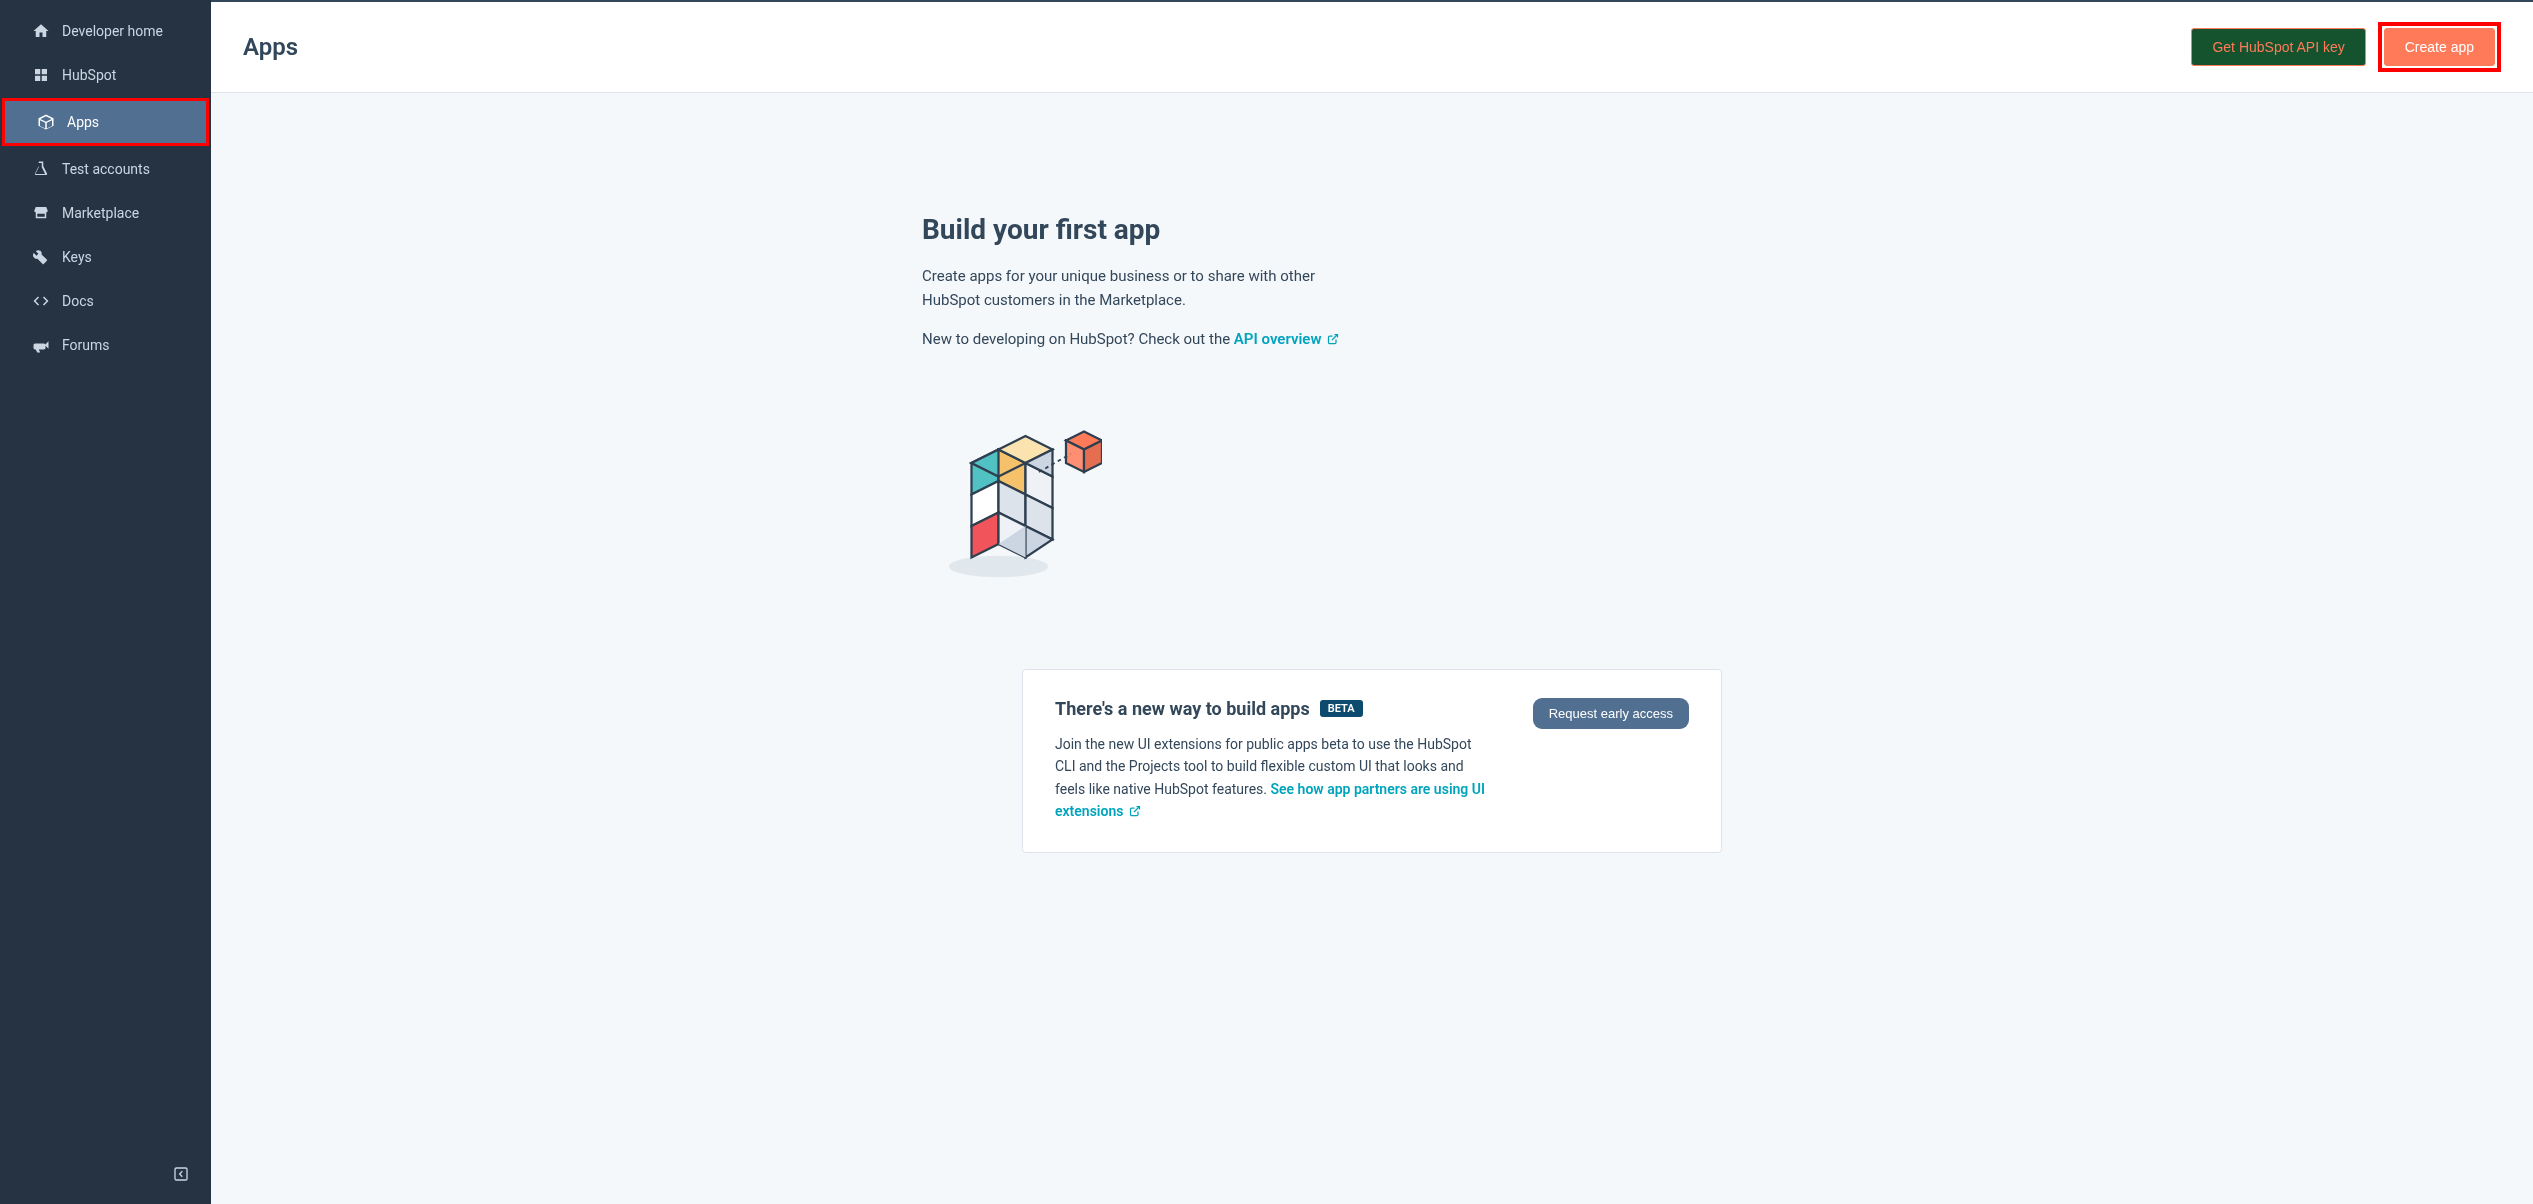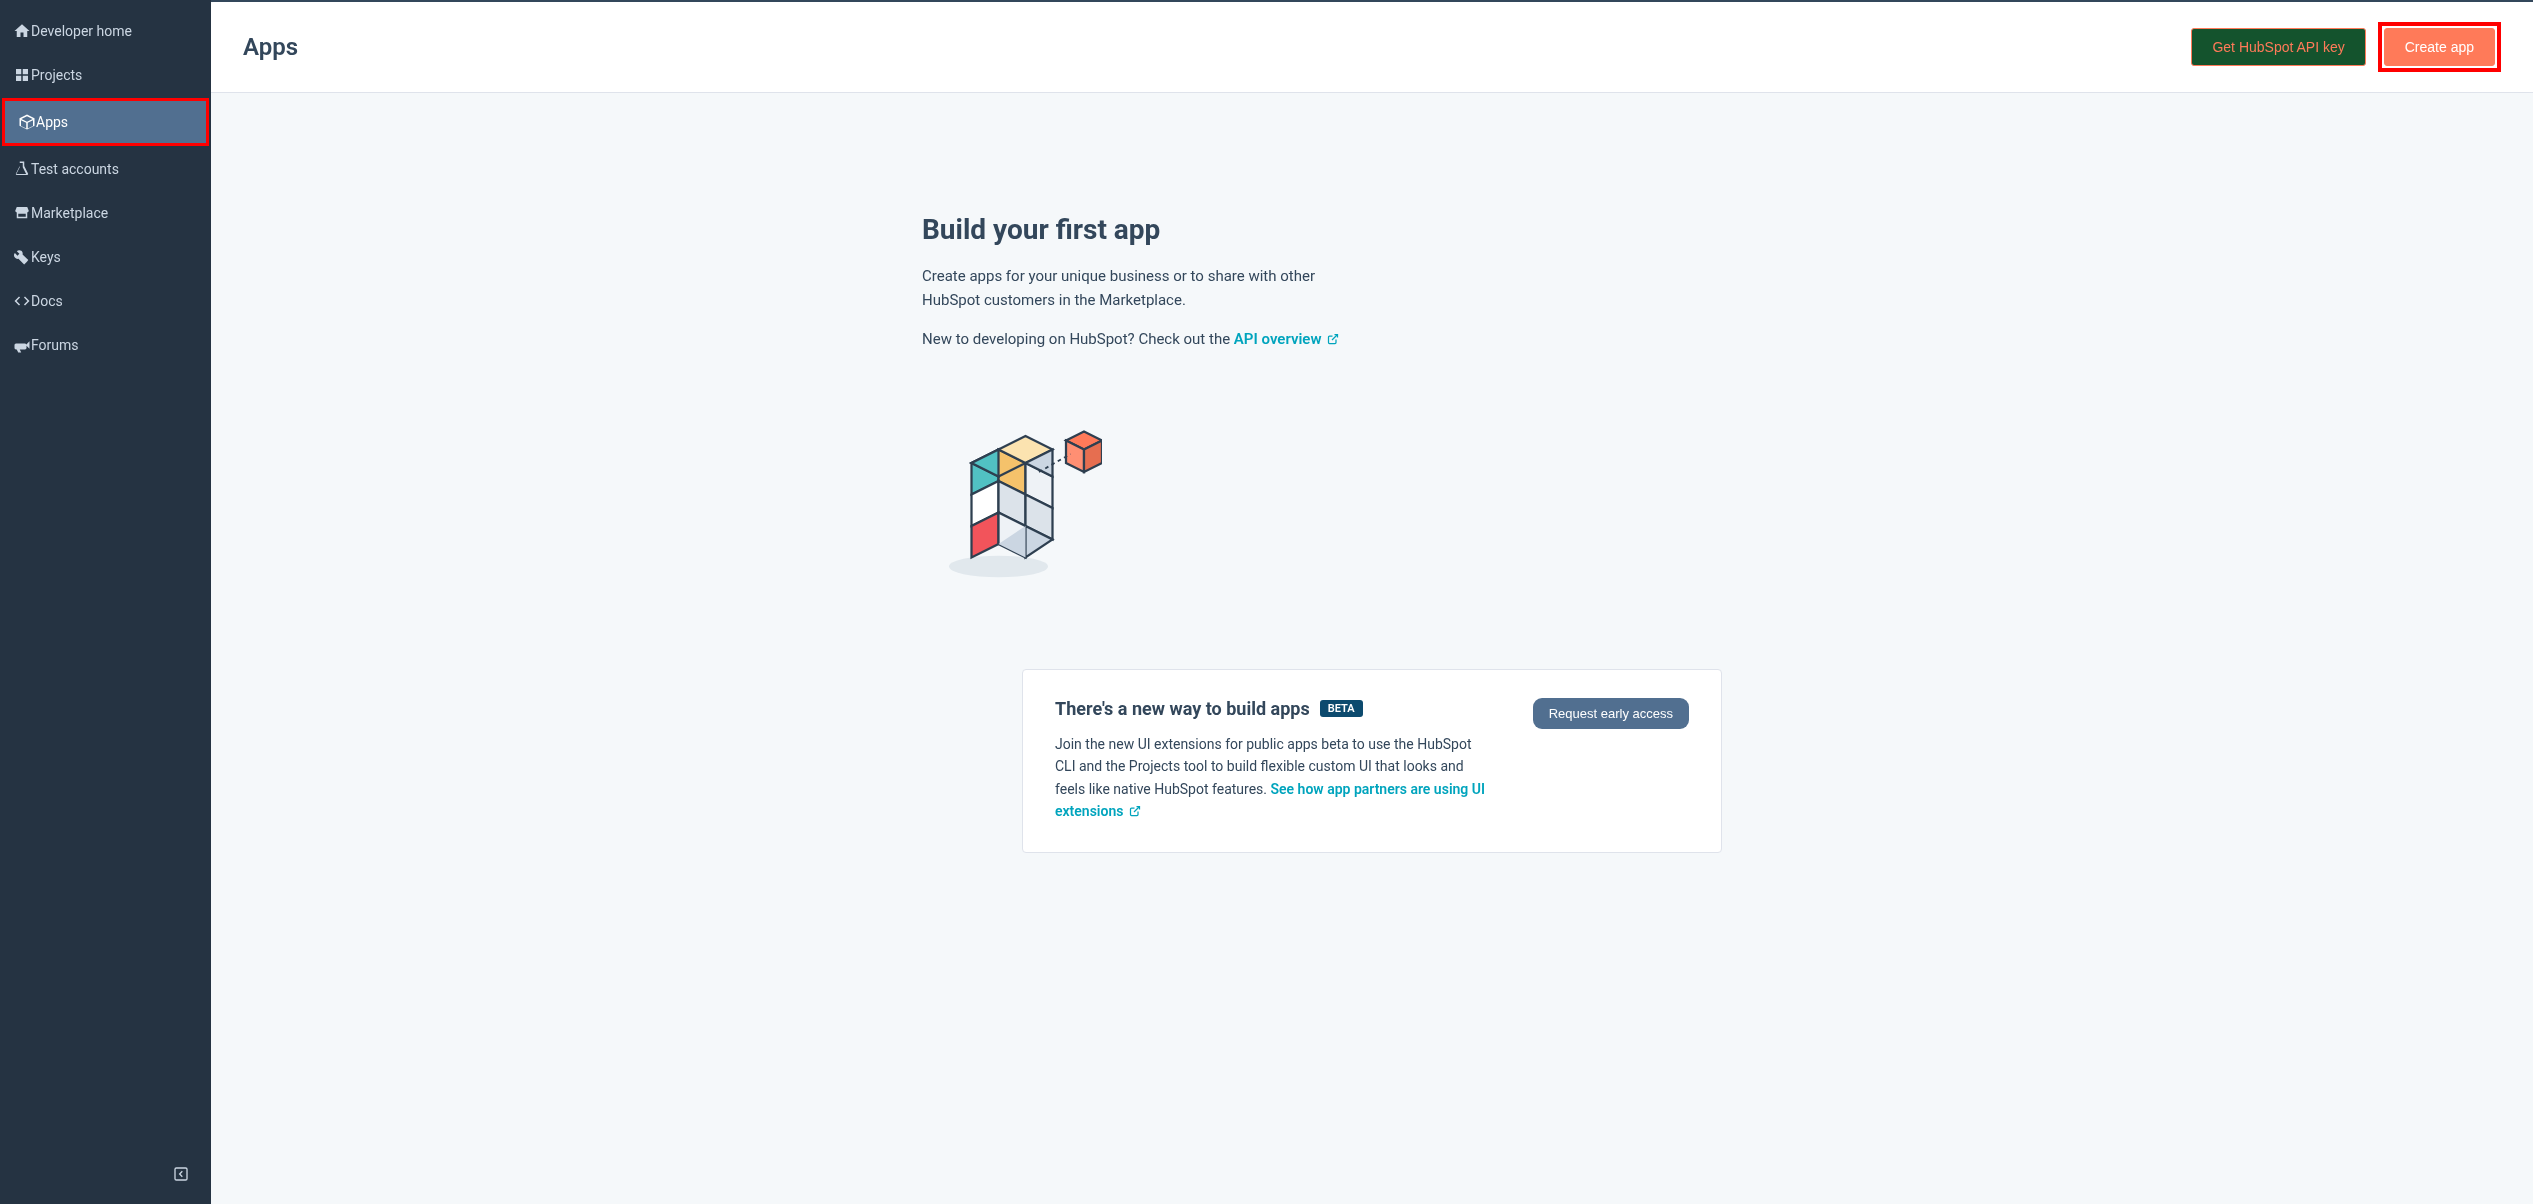--- a/index.html
+++ b/index.html
@@ -24,23 +24,24 @@
       width: 211px;
       background: #253342;
       flex-shrink: 0;
       position: relative;
       padding-top: 8px;
     }
 
     .sidebar-item {
       display: flex;
       align-items: center;
-      padding: 12px 13px;
+      padding: 12px 32px;
       color: #cbd6e2;
       cursor: pointer;
+      gap: 12px;
       font-size: 14px;
       margin: 2px 0;
     }
 
     .sidebar-item.active {
       background: #516f90;
       color: #fff;
       border: 3px solid #ff0000;
       box-sizing: border-box;
       margin: 2px 2px;
@@ -258,21 +259,21 @@
       </span>
       <span>Developer home</span>
     </div>
 
     <div class="sidebar-item">
       <span class="sidebar-icon">
         <svg viewBox="0 0 24 24">
             <path d="M4 4h7v7H4zm9 0h7v7h-7zm-9 9h7v7H4zm9 0h7v7h-7z"></path>
           </svg>
       </span>
-      <span>Projects</span>
+      <span>HubSpot</span>
     </div>
 
     <div class="sidebar-item active">
       <span class="sidebar-icon">
         <svg viewBox="0 0 24 24">
             <path d="M12 2L2 7v10l10 5 10-5V7L12 2zm0 2.3L19.5 8 12 11.7 4.5 8 12 4.3zM4 9.5l7 3.5v7.7l-7-3.5V9.5zm16 0v7.7l-7 3.5V13l7-3.5z"></path>
           </svg>
       </span>
       <span>Apps</span>
     </div>

